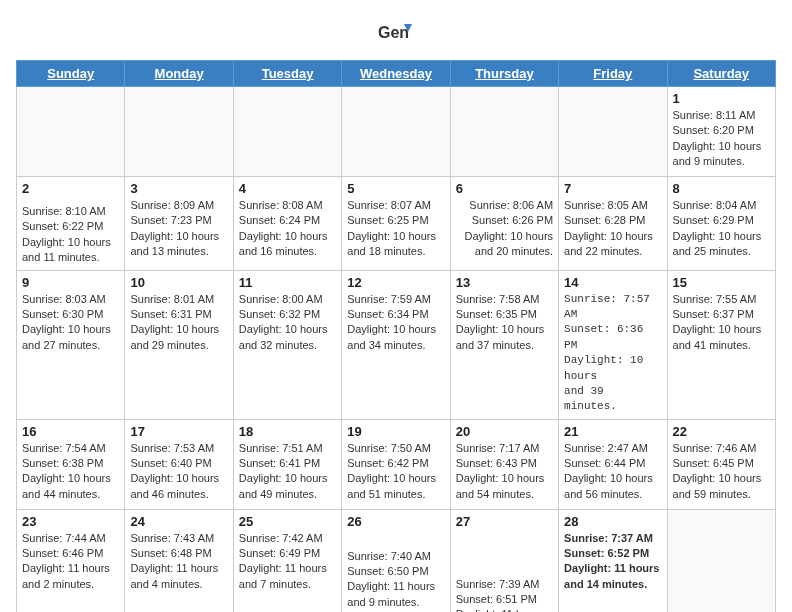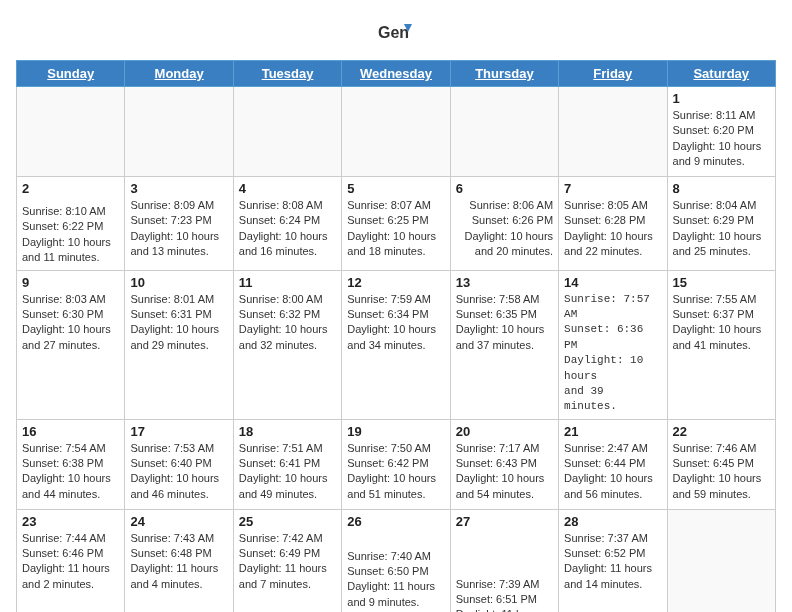--- a/index.html
+++ b/index.html
@@ -324,21 +324,21 @@
         </td>
         <td>
           <span class="day-num">27</span>
           <div class="day-info" style="white-space: pre-line; margin-top: 48px;">Sunrise: 7:39 AM
 Sunset: 6:51 PM
 Daylight: 11 hours
 and 12 minutes.</div>
         </td>
         <td>
           <span class="day-num">28</span>
-          <div class="day-info" style="white-space: pre-line;">Sunrise: 7:37 AM
+          <div class="day-info" style="white-space: pre-line; font-weight: bold;">Sunrise: 7:37 AM
 Sunset: 6:52 PM
 Daylight: 11 hours
 and 14 minutes.</div>
         </td>
         <td class="empty"></td>
       </tr>
     </tbody>
 </table>
 
 </body></html>

